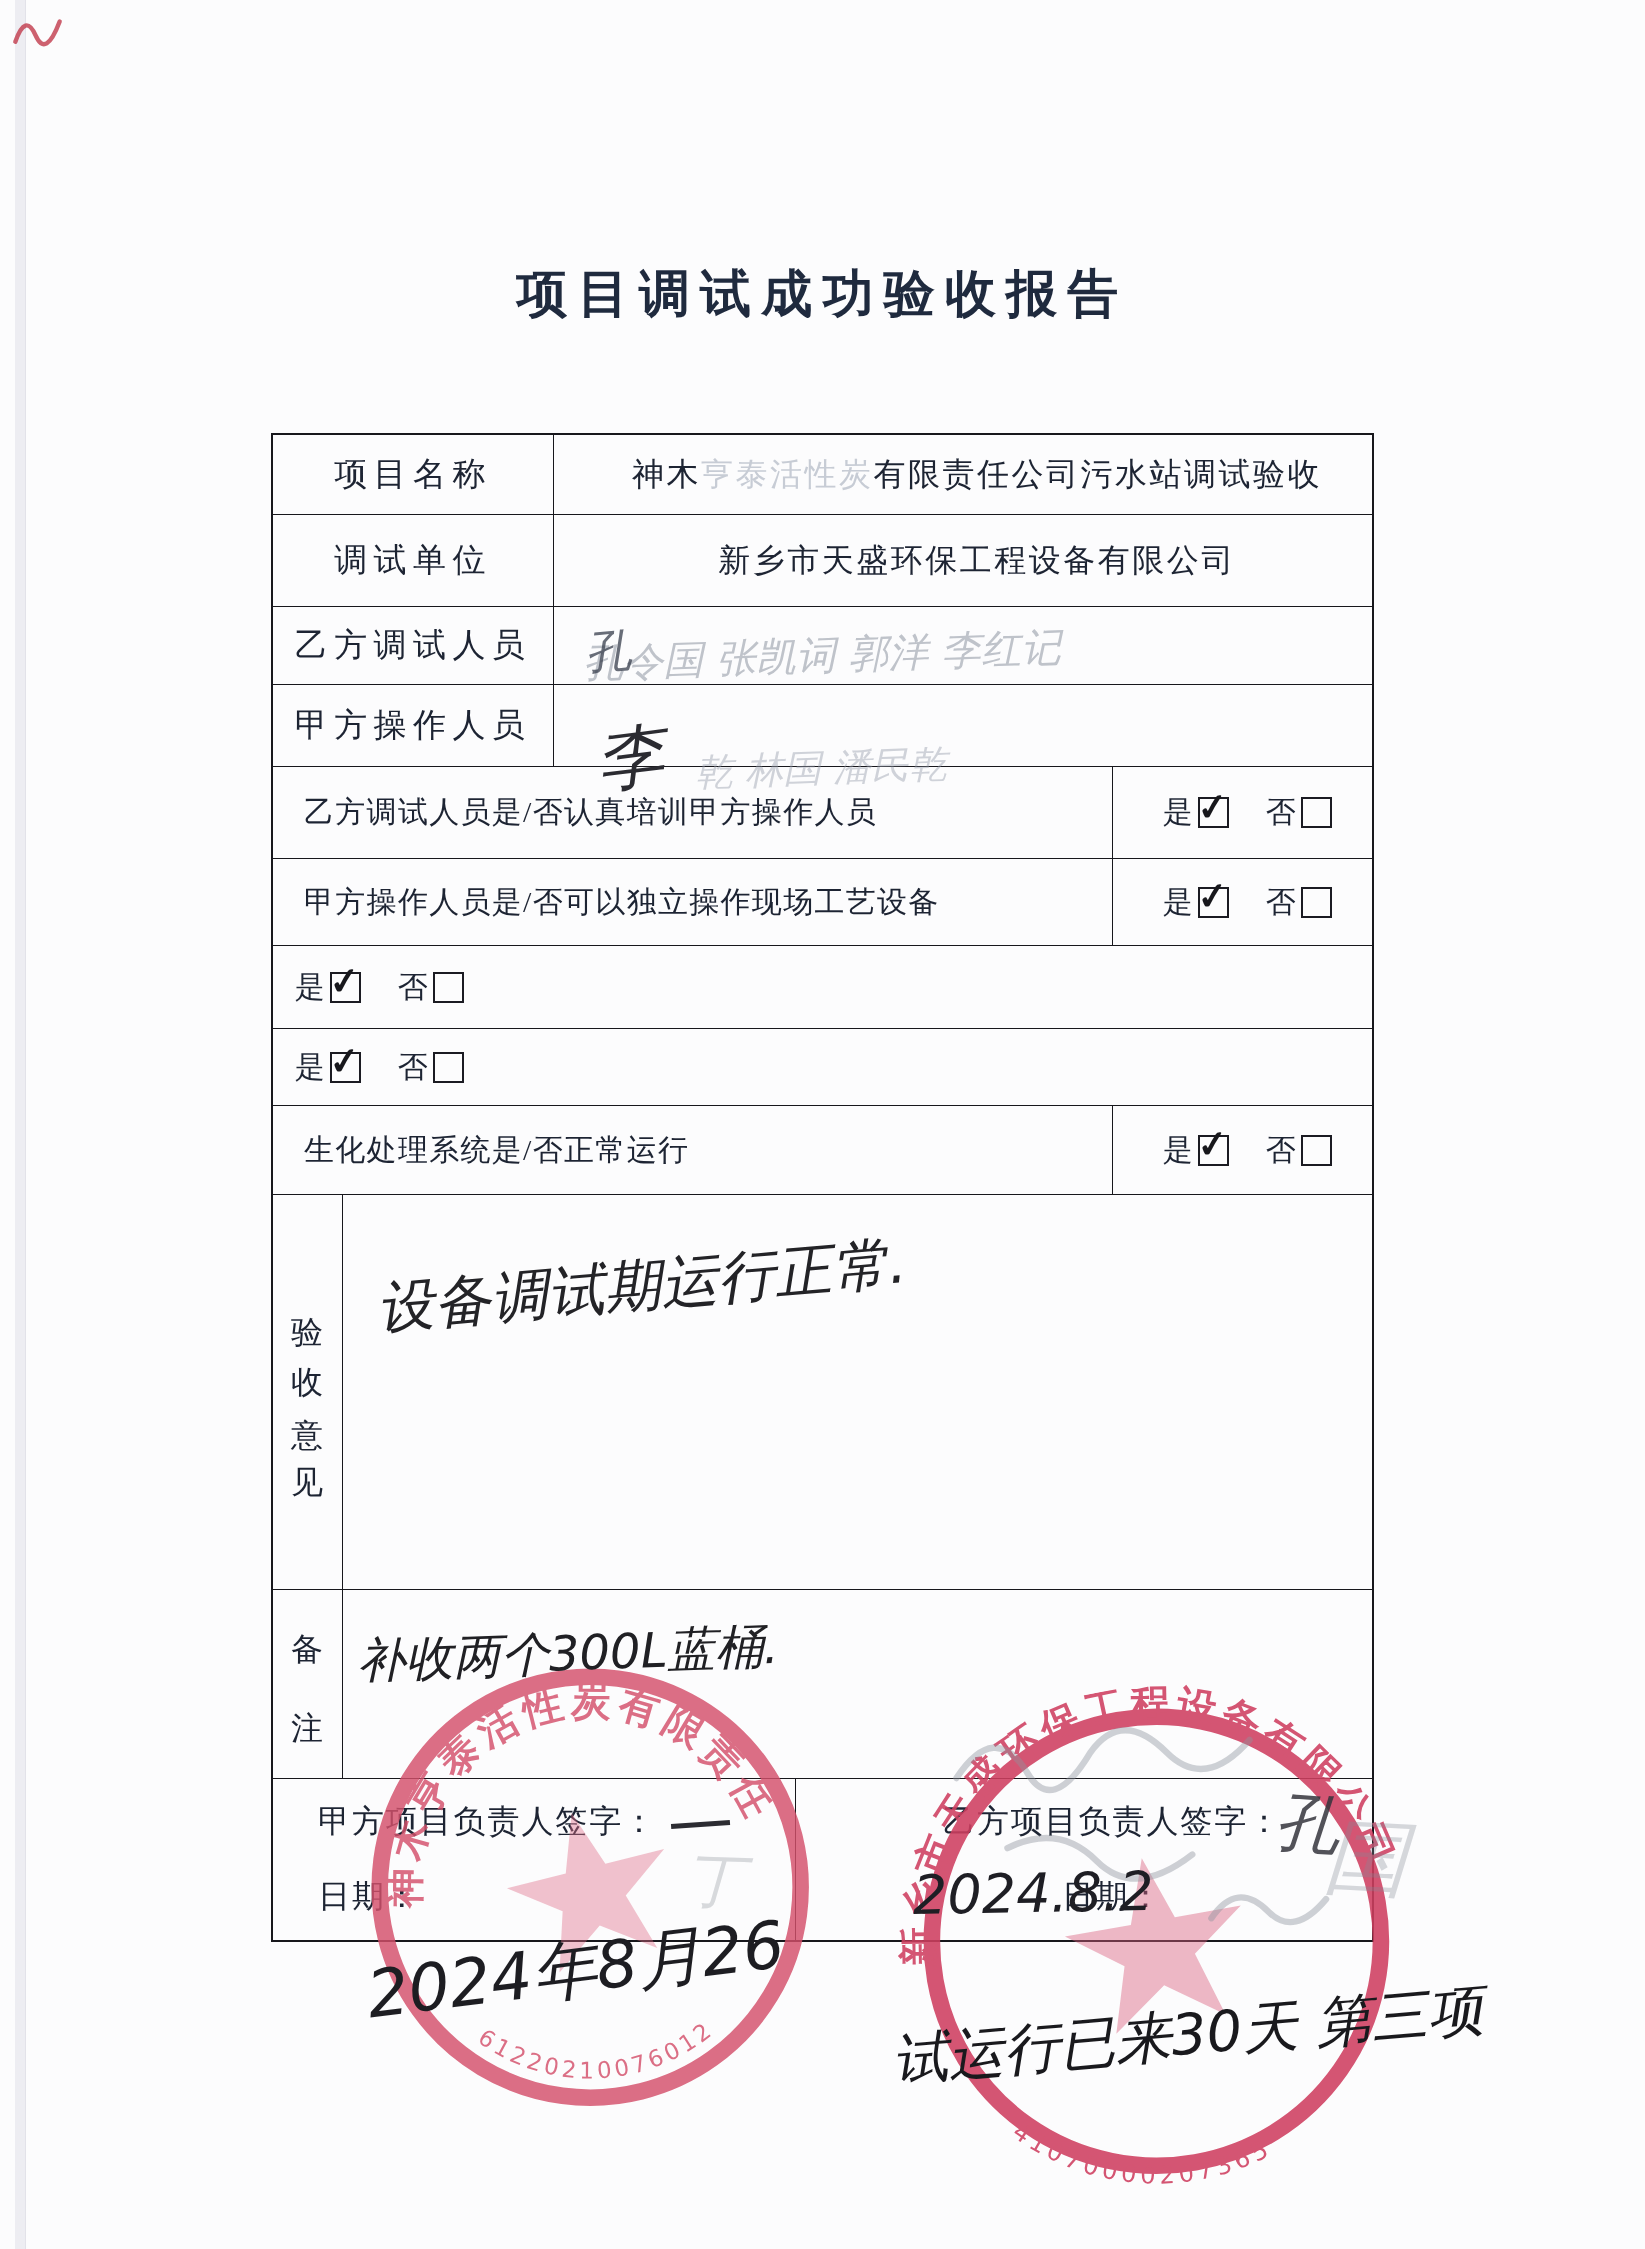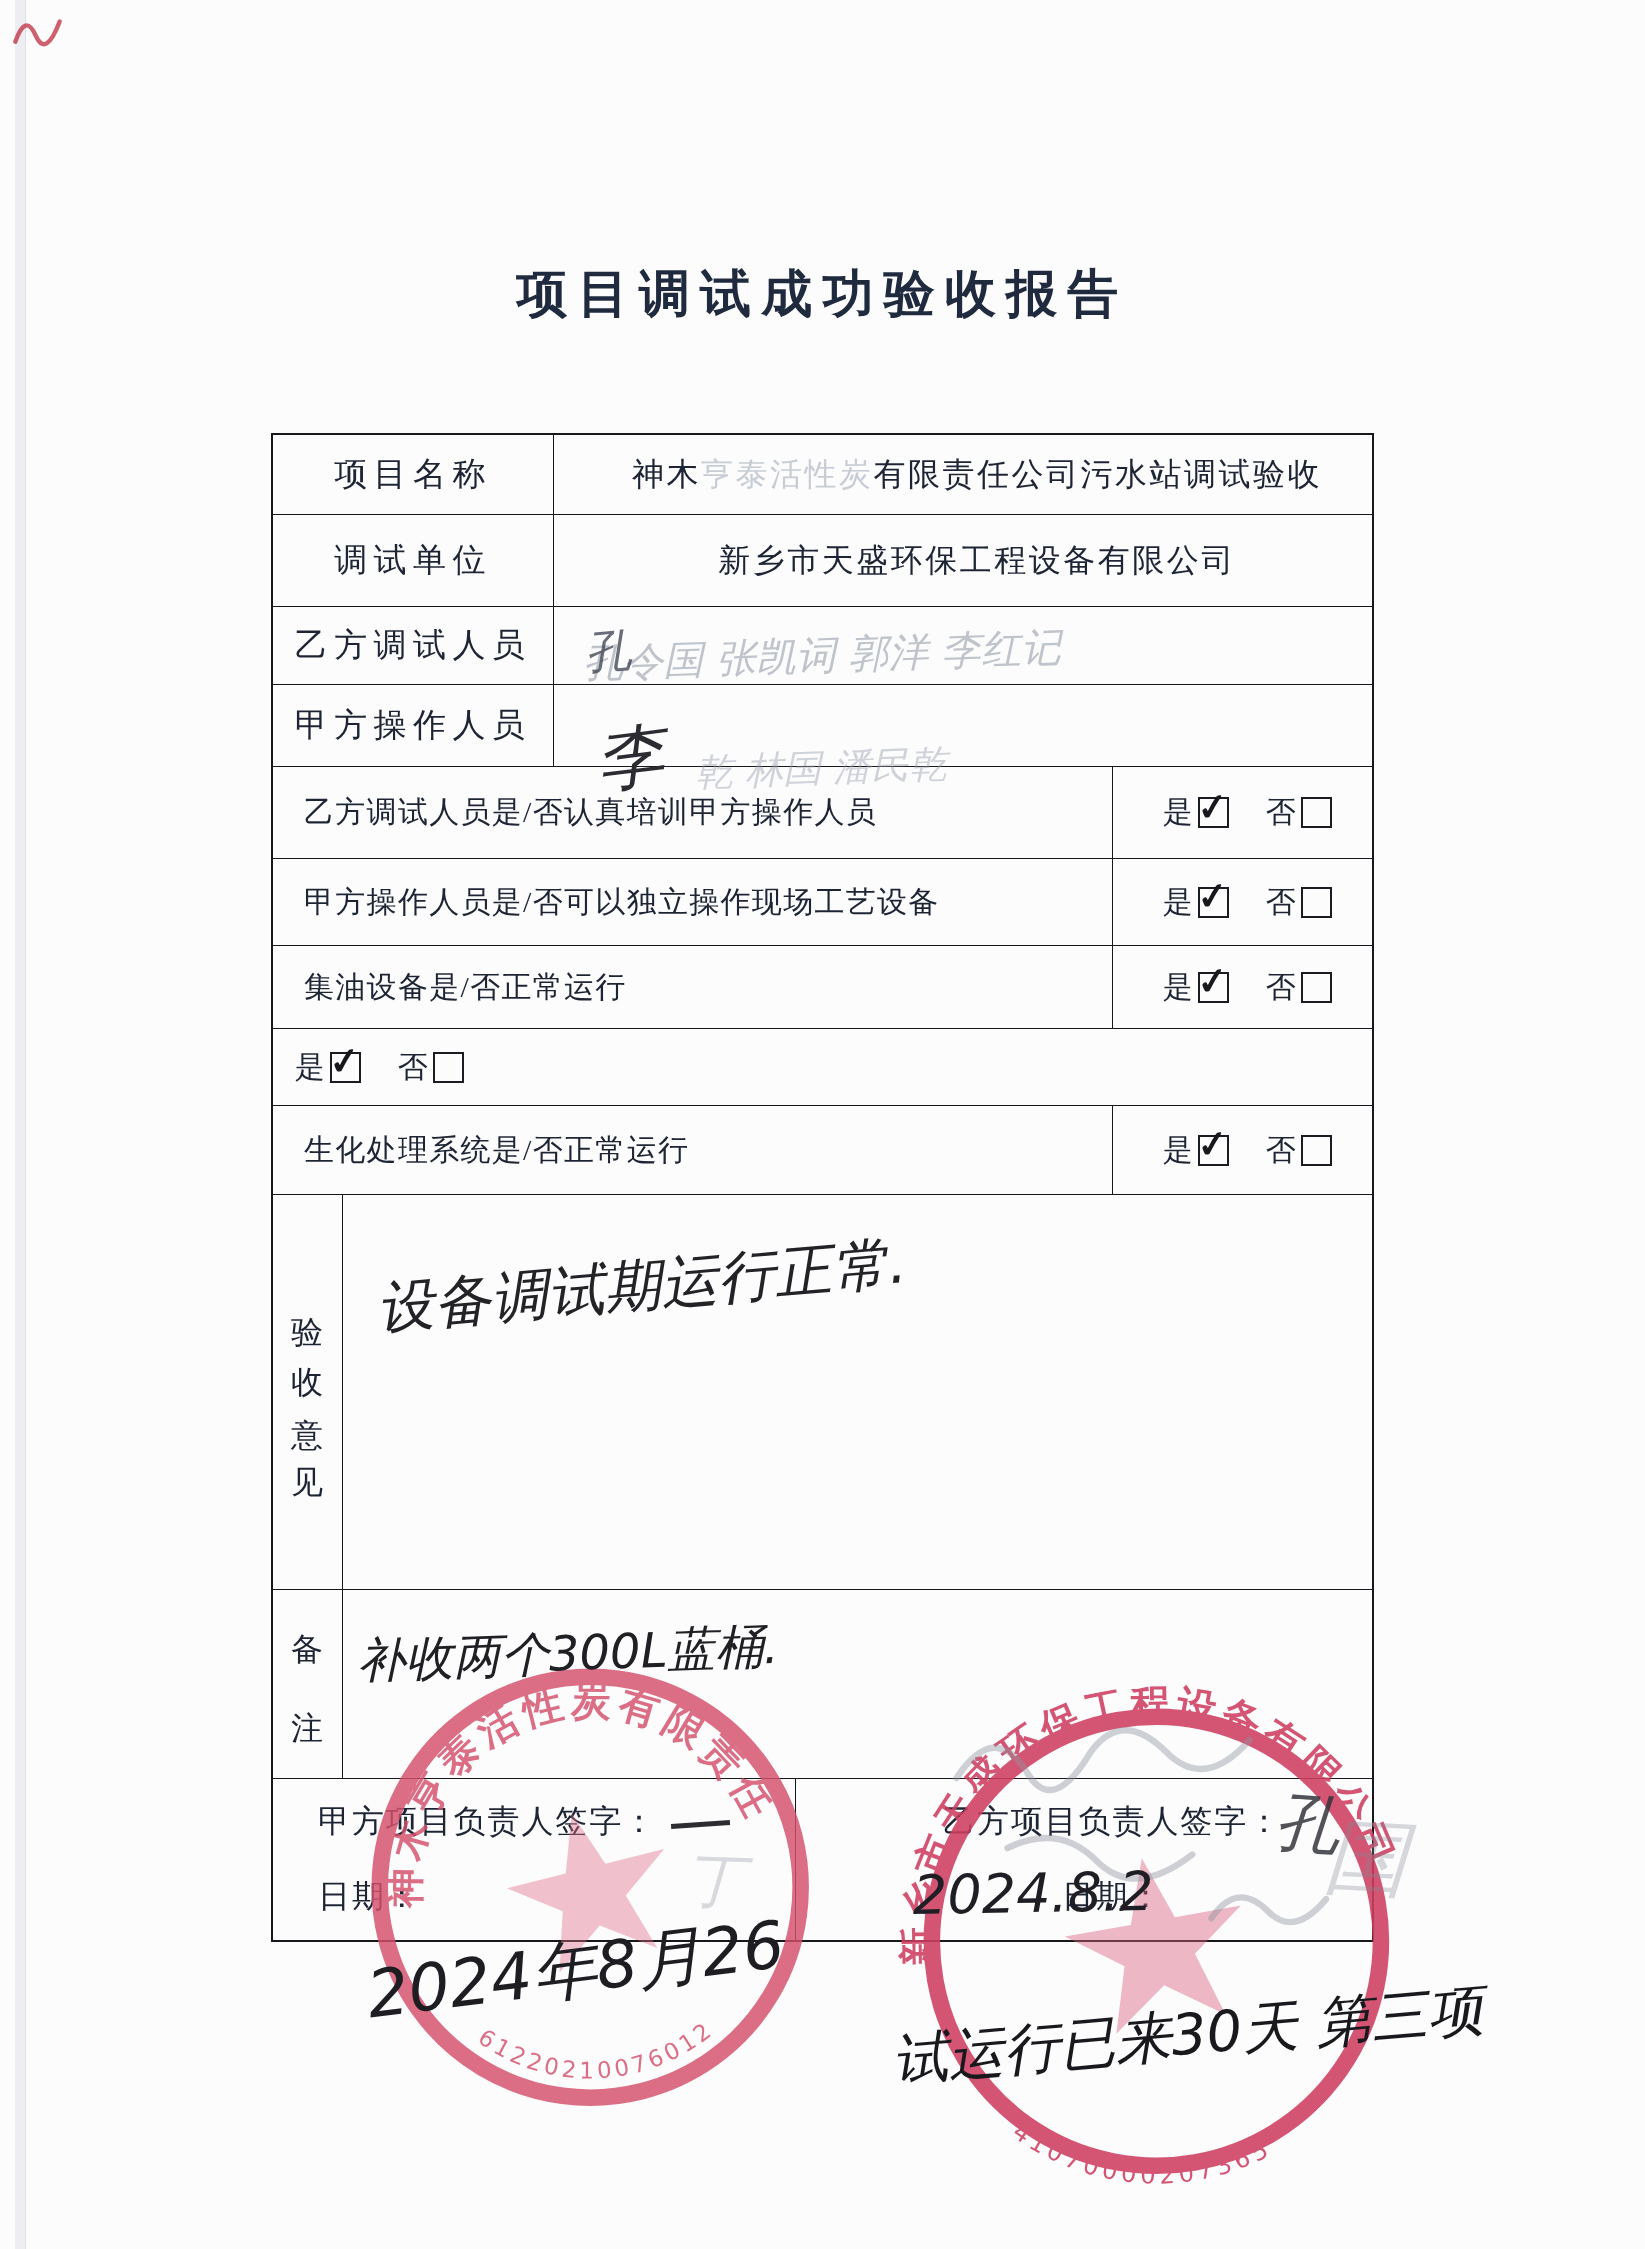--- a/index.html
+++ b/index.html
@@ -123,21 +123,20 @@
             </span>
         </span>
         <span class="pair">
           <span>否</span>
           <span class="cb"></span>
         </span>
       </div>
     </div>
 
     <div class="r" style="height:83px">
-      <div class="q">集油设备是/否正常运行</div>
       <div class="ans">
         <span class="pair">
           <span>是</span>
           <span class="cb">
               <span class="ck">✓</span>
             </span>
         </span>
         <span class="pair">
           <span>否</span>
           <span class="cb"></span>

